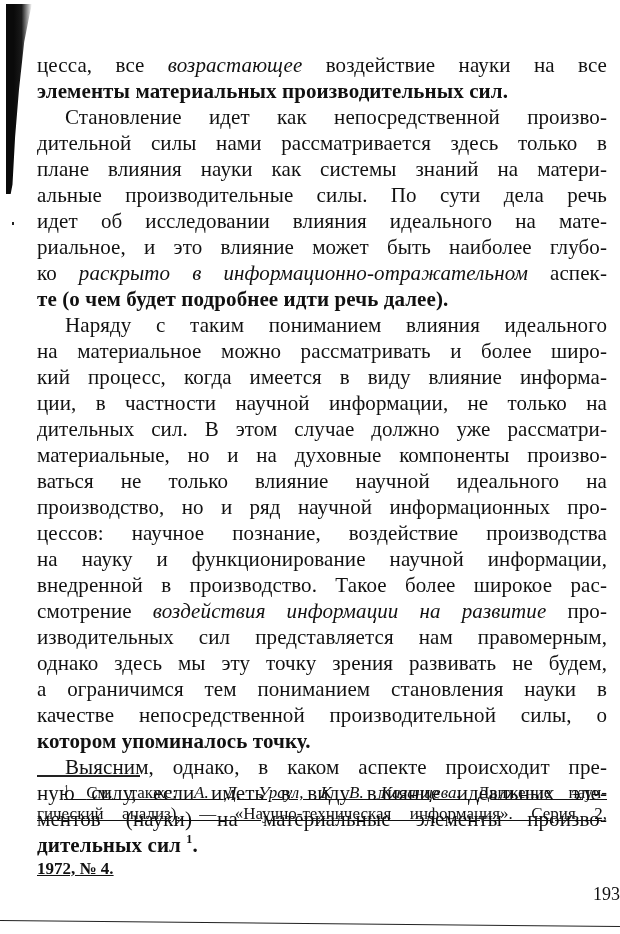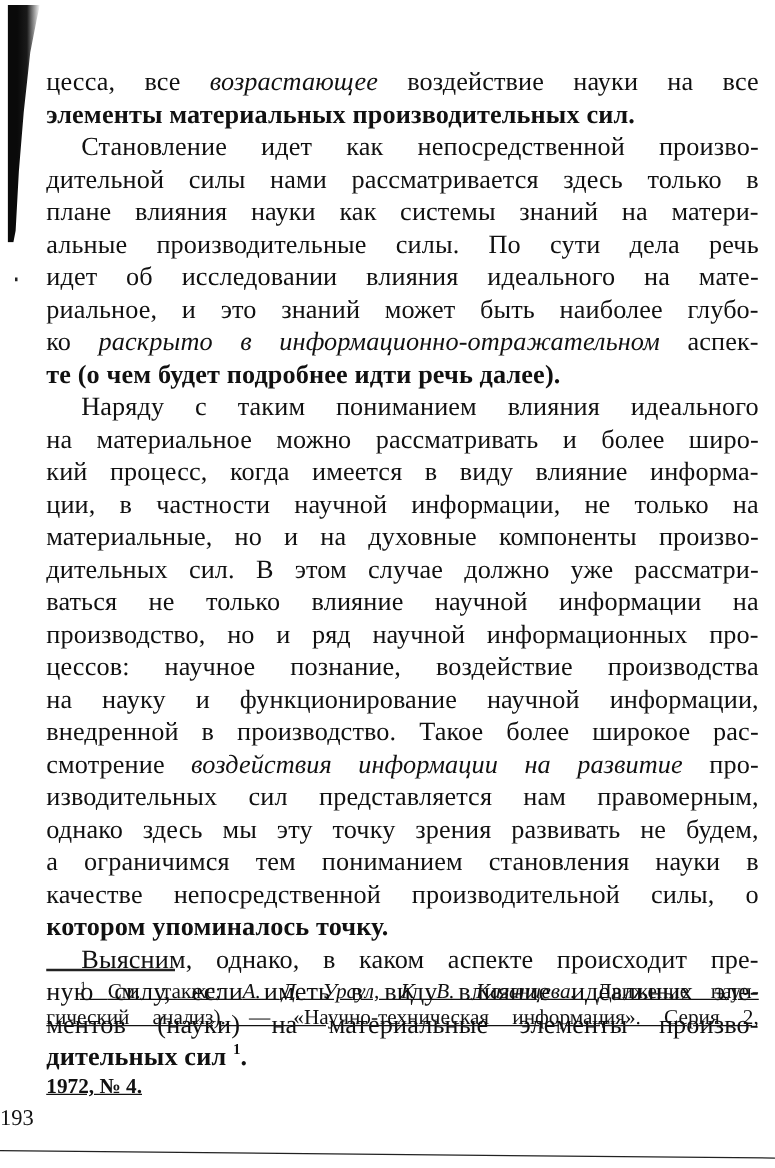--- a/index.html
+++ b/index.html
@@ -81,21 +81,21 @@
       text-align-last: justify;
     }
     .fn-line.indent { padding-left: 27px; }
     .fn-line.last { text-align-last: left; margin-top: 34px; }
     .fn-sup { font-size: 10px; vertical-align: 6px; line-height: 0; }
     .page-number {
       position: absolute;
       left: 0;
       width: 620px;
       top: 883px;
-      text-align: left;
+      text-align: right;
       font-size: 18px;
       line-height: 22px;
     }
     .bottom-rule {
       position: absolute;
       left: 0;
       top: 920px;
       width: 620px;
       height: 0;
       border-top: 1.5px solid #222;
@@ -110,30 +110,30 @@
 <div class="scan-dot"></div>
 
 <div class="page">
   <div class="line"><span>цесса, все </span><span class="it">возрастающее</span><span> воздействие науки на все</span></div>
   <div class="line last">элементы материальных производительных сил.</div>
   <div class="line indent">Становление идет как непосредственной произво-</div>
   <div class="line">дительной силы нами рассматривается здесь только в</div>
   <div class="line">плане влияния науки как системы знаний на матери-</div>
   <div class="line">альные производительные силы. По сути дела речь</div>
   <div class="line">идет об исследовании влияния идеального на мате-</div>
-  <div class="line">риальное, и это знаний может быть наиболее глубо-</div>
+  <div class="line">риальное, и это влияние может быть наиболее глубо-</div>
   <div class="line"><span>ко </span><span class="it">раскрыто в информационно-отражательном</span><span> аспек-</span></div>
   <div class="line last">те (о чем будет подробнее идти речь далее).</div>
   <div class="line indent">Наряду с таким пониманием влияния идеального</div>
   <div class="line">на материальное можно рассматривать и более широ-</div>
   <div class="line">кий процесс, когда имеется в виду влияние информа-</div>
   <div class="line">ции, в частности научной информации, не только на</div>
+  <div class="line">дительных сил. В этом случае должно уже рассматри-</div>
   <div class="line">материальные, но и на духовные компоненты произво-</div>
-  <div class="line">дительных сил. В этом случае должно уже рассматри-</div>
-  <div class="line">ваться не только влияние научной информации на</div>
+  <div class="line">ваться не только влияние научной идеального на</div>
   <div class="line">производство, но и ряд научной информационных про-</div>
   <div class="line">цессов: научное познание, воздействие производства</div>
   <div class="line">на науку и функционирование научной информации,</div>
   <div class="line">внедренной в производство. Такое более широкое рас-</div>
   <div class="line"><span>смотрение </span><span class="it">воздействия информации на развитие</span><span> про-</span></div>
   <div class="line">изводительных сил представляется нам правомерным,</div>
   <div class="line">однако здесь мы эту точку зрения развивать не будем,</div>
   <div class="line">а ограничимся тем пониманием становления науки в</div>
   <div class="line">качестве непосредственной производительной силы, о</div>
   <div class="line last">котором упоминалось точку.</div>

